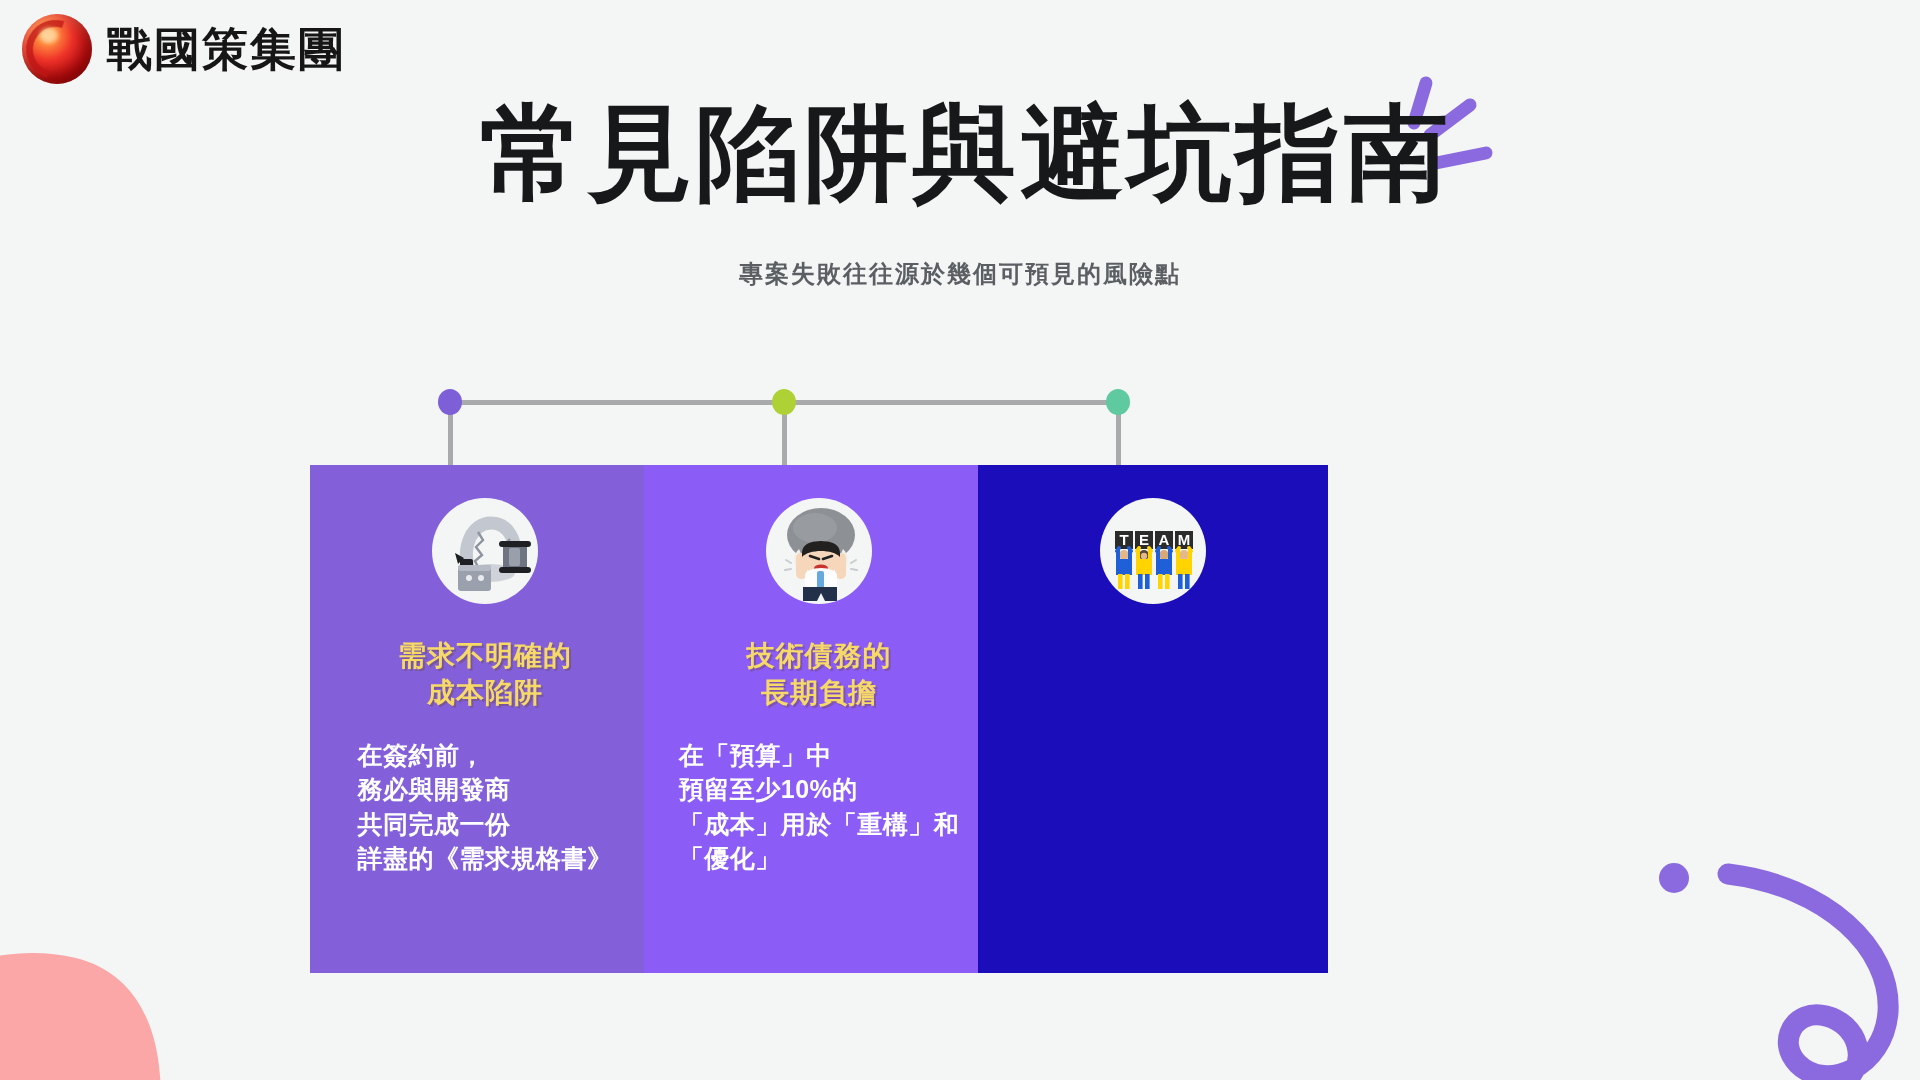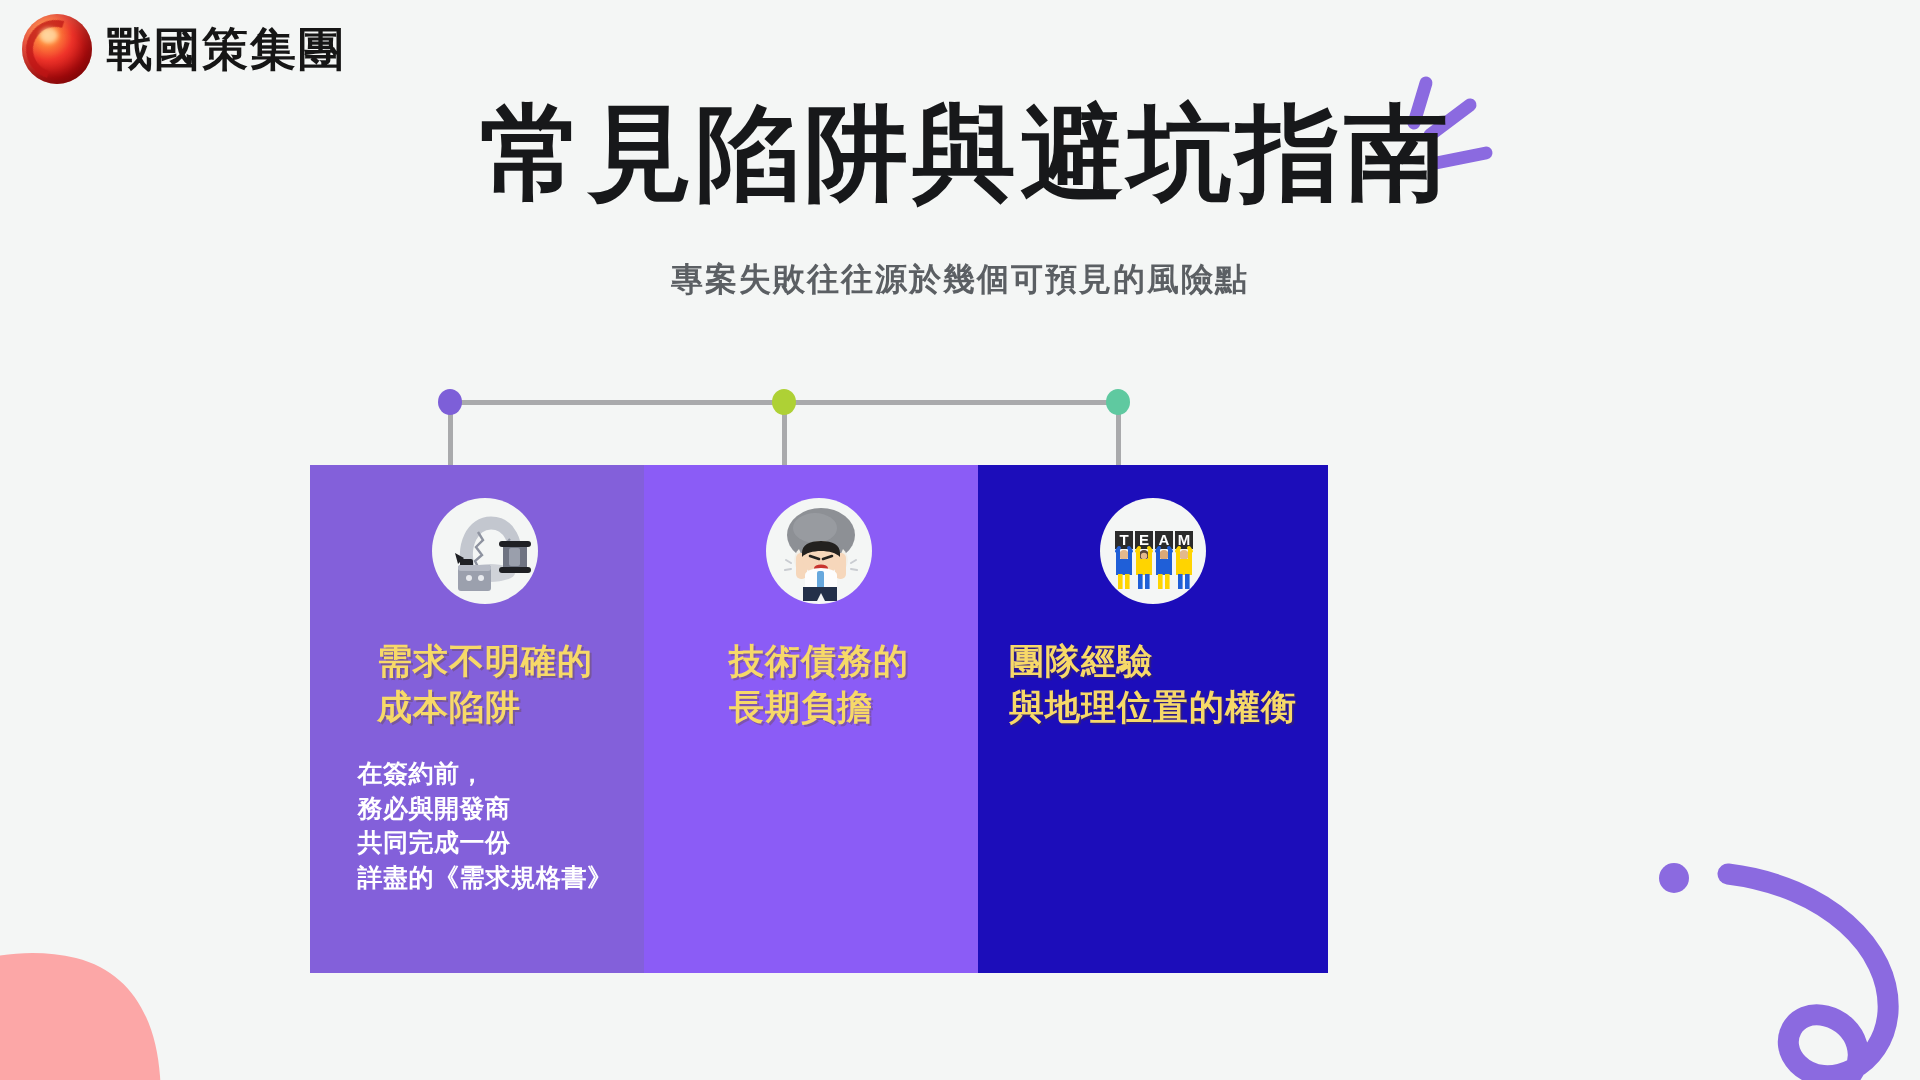--- a/index.html
+++ b/index.html
@@ -30,36 +30,36 @@
   #logo-mark::after { content:""; position:absolute; left:26%; top:20%; width:26%; height:22%;
       border-radius:50%; background:rgba(255,214,160,.85); filter:blur(2px); }
   #logo-text { font-family:"DejaVu Serif","Liberation Serif",serif; font-weight:bold;
       font-size:46px; letter-spacing:2px; color:#161616; line-height:1; white-space:nowrap; }
 
   
   #title { position:absolute; left:12px; right:0; top:96px; text-align:center;
       font-size:104px; font-weight:bold; color:#17181a; letter-spacing:4px; line-height:1.1;
       font-family:"DejaVu Sans","Liberation Sans",sans-serif; }
   #subtitle { position:absolute; left:0; right:0; top:258px; text-align:center;
-      font-size:32px; font-weight:bold; color:#5b5f63; letter-spacing:2px; }
+      font-size:24px; font-weight:bold; color:#5b5f63; letter-spacing:2px; }
 
   
   #timeline { position:absolute; left:0; top:390px; width:1920px; height:100px; }
   .tl-line { position:absolute; top:10px; height:5px; background:#a9aaac; }
   .tl-stem { position:absolute; top:14px; width:5px; background:#a9aaac; }
   .tl-dot { position:absolute; width:24px; height:26px; border-radius:50%; }
 
   
   .card { position:absolute; top:465px; width:350px; height:508px; display:flex;
       flex-direction:column; align-items:center; }
   .card-icon-wrap { margin-top:33px; width:106px; height:106px; border-radius:50%;
       background:#f4f6f5; display:flex; align-items:center; justify-content:center;
       overflow:hidden; position:relative; }
-  .card-title { margin-top:34px; font-size:35px; font-weight:bold; line-height:1.32;
-      color:#f7d968; letter-spacing:1px;
+  .card-title { margin-top:34px; font-size:28px; font-weight:bold; line-height:1.32;
+      text-align:center; color:#f7d968; letter-spacing:1px;
       text-shadow:2px 2px 0 rgba(90,60,0,.28); white-space:pre-line; }
   .card-body { margin-top:26px; font-size:25px; font-weight:bold; line-height:1.38;
       text-align:left; color:#ffffff; letter-spacing:.5px; white-space:pre-line;
       padding:0 6px; }
   #card-0 { left:310px; background:#8360da; }
   #card-1 { left:644px; background:#8b5cf6; }
   #card-2 { left:978px; background:#1c0dba; }
 </style>
 </head>
 <body>
@@ -147,20 +147,24 @@
         <ellipse cx="52" cy="67" rx="7" ry="3.6" fill="#c8352f"></ellipse>
         <path d="M36,74 C36,70 44,67 52,67 C60,67 68,70 68,74 L68,86 L36,86 Z" fill="#fdfdfd"></path>
         <rect x="48" y="70" width="7" height="18" rx="2" fill="#67a8dd"></rect>
         <path d="M34,86 L68,86 L68,100 L56,100 L52,92 L48,100 L34,100 Z" fill="#233049"></path>
         <path d="M22,62 l-5,-3 M22,68 l-6,1" stroke="#c9ccd1" stroke-width="2" stroke-linecap="round"></path>
         <path d="M82,62 l5,-3 M82,68 l6,1" stroke="#c9ccd1" stroke-width="2" stroke-linecap="round"></path>
       </svg>
     </div>
     <div class="card-title">技術債務的
 長期負擔</div>
+    <div class="card-body">在「預算」中
+預留至少10%的
+「成本」用於「重構」和
+「優化」</div>
   </div>
 
   <div class="card" id="card-2">
     <div class="card-icon-wrap">
       <svg viewBox="0 0 100 100" width="100" height="100">
         <g font-family="Liberation Sans, sans-serif" font-size="15" font-weight="bold" text-anchor="middle" fill="#ffffff">
           <rect x="12" y="30" width="18" height="18" fill="#2b2b2b"></rect>
           <text x="21" y="44">T</text>
           <rect x="32" y="30" width="18" height="18" fill="#2b2b2b"></rect>
           <text x="41" y="44">E</text>
@@ -205,17 +209,15 @@
           <path d="M74,50 l2,-3 M88,50 l-2,-3" stroke="#ffd400" stroke-width="4" stroke-linecap="round"></path>
           <circle cx="81" cy="54" r="5" fill="#e3b98c"></circle>
           <path d="M73,58 h16 v16 h-16 z" fill="#ffd400"></path>
           <rect x="73" y="48" width="4" height="12" fill="#ffd400"></rect>
           <rect x="85" y="48" width="4" height="12" fill="#ffd400"></rect>
           <rect x="75" y="73" width="4.6" height="15" fill="#1f5fd8"></rect>
           <rect x="82" y="73" width="4.6" height="15" fill="#1f5fd8"></rect>
         </g>
       </svg>
     </div>
-    <div class="card-title">團隊經驗
-與地理位置的權衡</div>
   </div>
 
 </div>
 
 </body></html>

